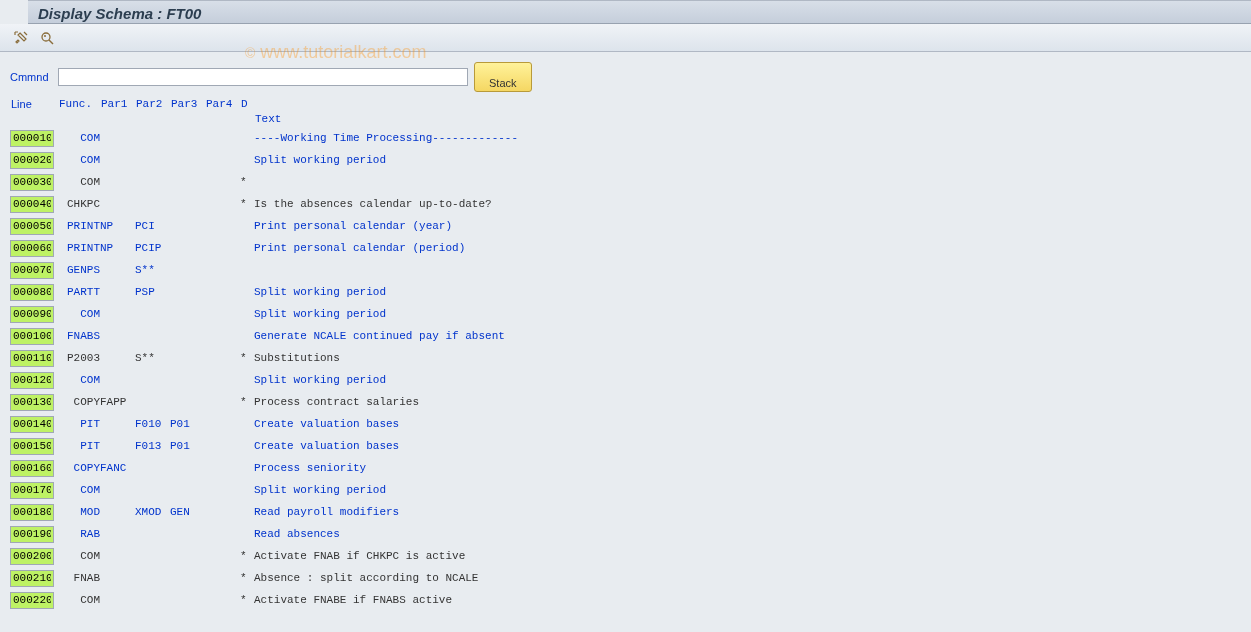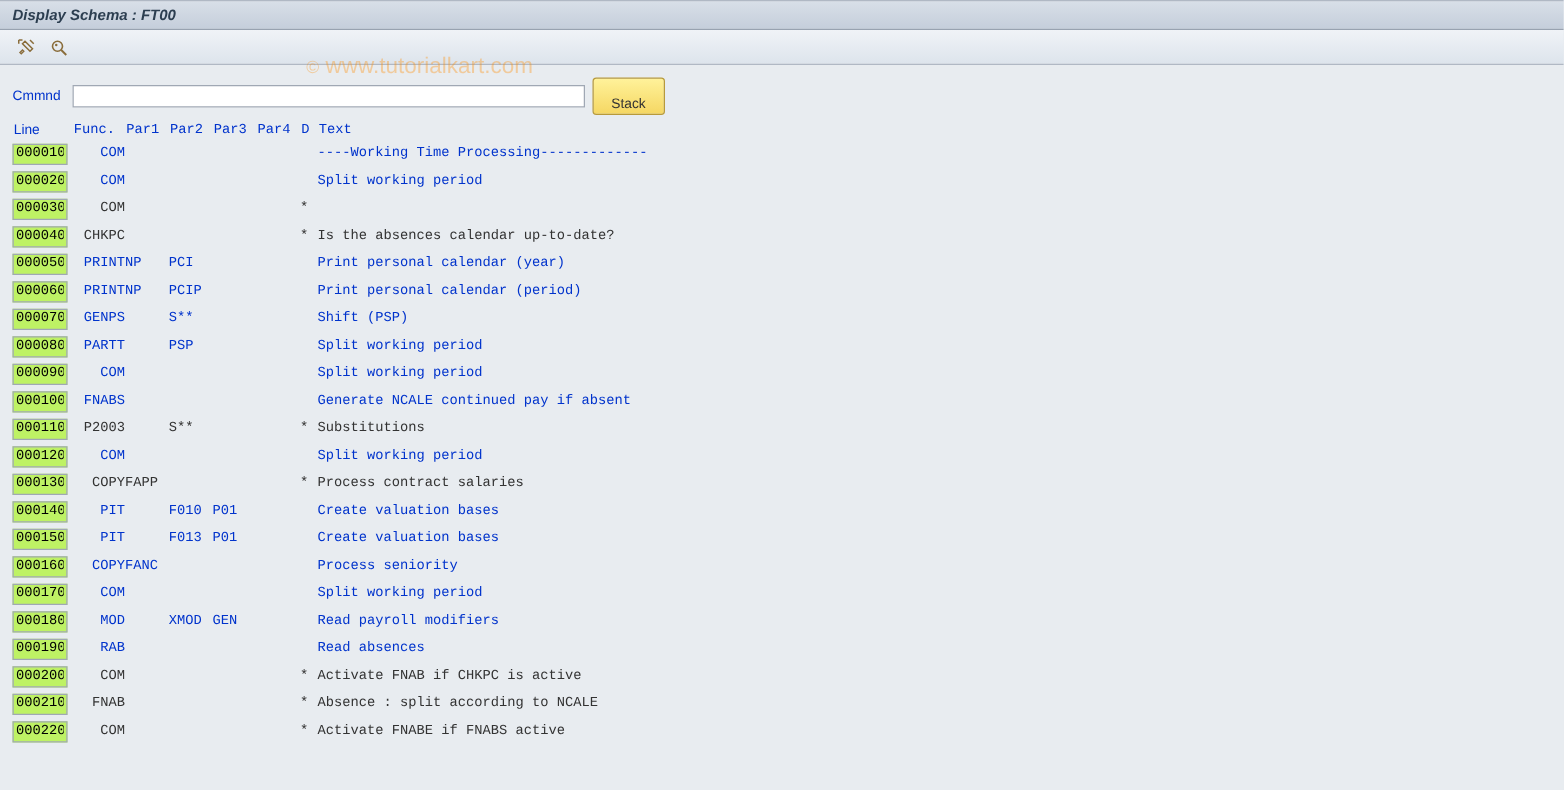--- a/index.html
+++ b/index.html
@@ -13,23 +13,24 @@
       overflow: hidden;
       position: relative;
     }
     .title-bar {
       background: linear-gradient(to bottom, #d8dfe8, #c5cedb);
       border-top: 1px solid #b0b8c4;
       border-bottom: 1px solid #98a2b0;
       padding: 4px 10px;
       font-weight: bold;
       font-style: italic;
-      font-size: 12px;
+      font-size: 15px;
       color: #2c3e50;
       height: 24px;
+      margin-left: 28px;
     }
     .toolbar {
       background: linear-gradient(to bottom, #f0f3f7, #dde4ec);
       border-bottom: 1px solid #b0b8c4;
       padding: 3px 10px;
       height: 28px;
       display: flex;
       align-items: center;
       gap: 4px;
     }
@@ -90,21 +91,21 @@
       color: #0033cc;
       font-size: 11px;
       margin-top: 4px;
       margin-bottom: 2px;
       padding-left: 1px;
     }
     .col-line { width: 48px; }
     .col-func { width: 42px; font-family: 'Courier New', monospace; }
     .col-par { width: 35px; font-family: 'Courier New', monospace; }
     .col-d { width: 14px; font-family: 'Courier New', monospace; }
-    .col-text { flex: 1; font-family: 'Courier New', monospace; }
+    .col-text { flex: 1; font-family: 'Courier New', monospace; margin-top: 15px; }
     .grid-row {
       display: flex;
       align-items: center;
       height: 22px;
       font-family: 'Courier New', monospace;
       font-size: 11px;
     }
     .line-box {
       width: 44px;
       height: 17px;
@@ -231,21 +232,20 @@
         <span class="cell-text blue-link">Print personal calendar (period)</span>
       </div>
       <div class="grid-row">
         <input class="line-box" value="000070" style="">
         <span class="cell-func blue-link">GENPS</span>
         <span class="cell-par black-text"></span>
         <span class="cell-par blue-link">S**</span>
         <span class="cell-par black-text"></span>
         <span class="cell-par black-text"></span>
         <span class="cell-d star"></span>
-        <span class="cell-text blue-link">Shift (PSP)</span>
       </div>
       <div class="grid-row">
         <input class="line-box" value="000080" style="">
         <span class="cell-func blue-link">PARTT</span>
         <span class="cell-par black-text"></span>
         <span class="cell-par blue-link">PSP</span>
         <span class="cell-par black-text"></span>
         <span class="cell-par black-text"></span>
         <span class="cell-d star"></span>
         <span class="cell-text blue-link">Split working period</span>

